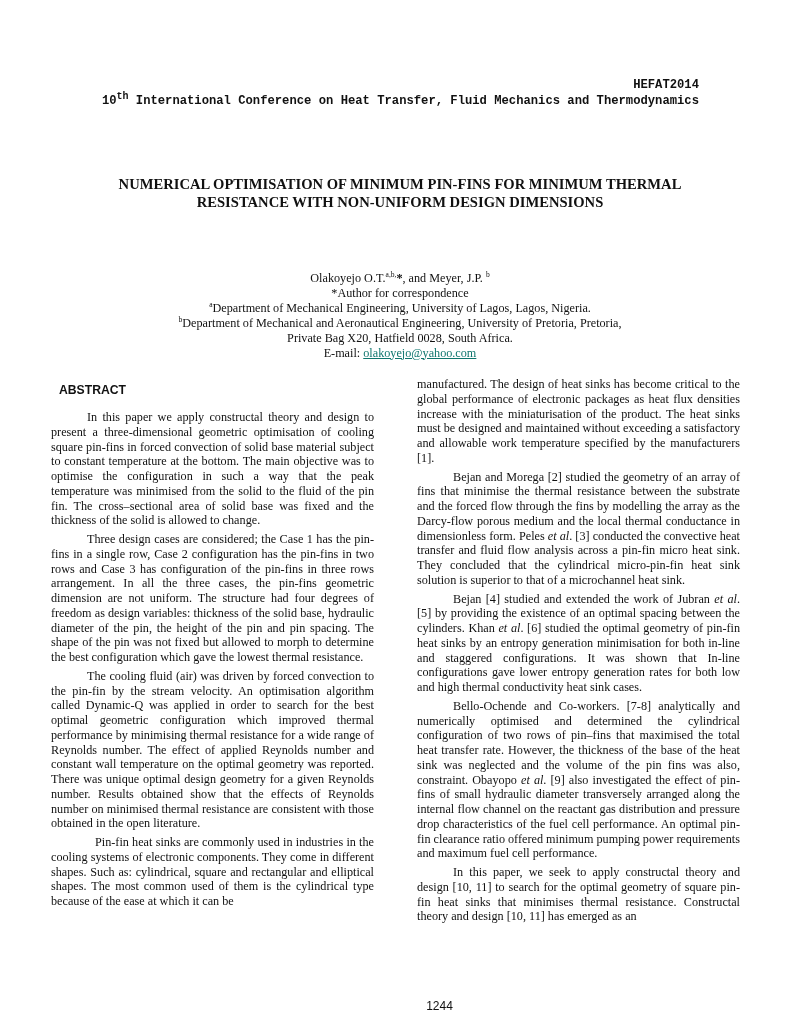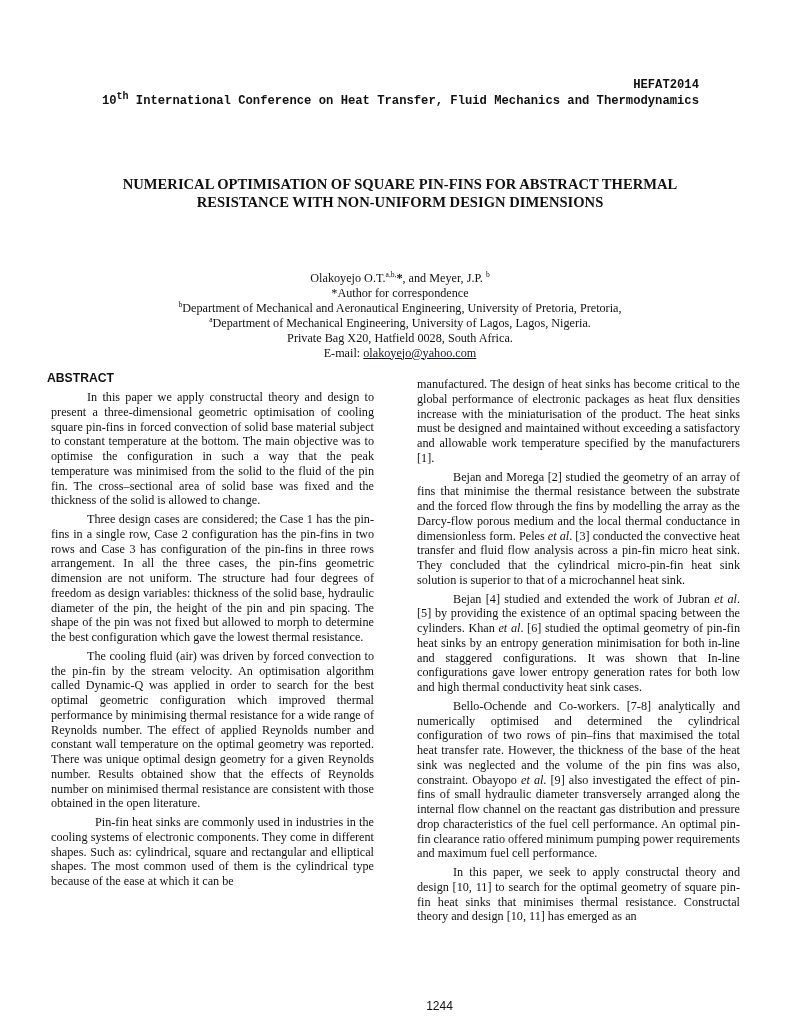--- a/index.html
+++ b/index.html
@@ -6,53 +6,53 @@
   body { width: 791px; height: 1024px; position: relative; overflow: hidden;
          font-family: "Liberation Serif", serif; color: #111; }
   .header { position: absolute; right: 92px; top: 78px; text-align: right;
             font-family: Liberation Mono, monospace; font-weight: bold; font-size: 12.2px; line-height: 15.5px; }
   .header sup { font-size: 10px; line-height: 0; }
   .title { position: absolute; left: 60px; width: 680px; top: 175px; text-align: center;
            font-weight: bold; font-size: 14.6px; line-height: 18px; }
   .authors { position: absolute; left: 60px; width: 680px; top: 247px; text-align: center;
              font-size: 12.2px; line-height: 14.9px; margin-top: 24px; }
   .authors sup { font-size: 7.5px; line-height: 0; }
-  .authors a { color: #0f172a; text-decoration: underline; }
+  .authors a { color: #0f766e; text-decoration: underline; }
   .col { position: absolute; top: 371px; width: 331px; font-size: 12.2px; line-height: 14.75px;
          text-align: justify; }
   .col.left { left: 47px; }
   .col.right { left: 413px; top: 373px; }
   .col p { margin: 4px; }
   .col p.ind { text-indent: 36px; }
   .col p.ind2 { text-indent: 44px; }
   .sec { font-family: "Liberation Sans", sans-serif; font-weight: bold; font-size: 12.2px;
-         margin: 0; line-height: 15px; }
+         margin: 12px; line-height: 15px; }
   .sec.intro { margin-top: 14px; margin-bottom: 6px; }
   .pagenum { position: absolute; top: 999px; left: 0; width: 791px; text-align: center;
              font-family: "Liberation Sans", sans-serif; font-size: 12px; padding-left: 44px; }
   em { font-style: italic; }
 </style>
 </head>
 <body>
 
 <div class="header">
   <div>HEFAT2014</div>
   <div><span>10</span><sup>th</sup><span> International Conference on Heat Transfer, Fluid Mechanics and Thermodynamics</span></div>
 </div>
 
 <div class="title">
-  <div>NUMERICAL OPTIMISATION OF SQUARE PIN-FINS FOR ABSTRACT THERMAL</div>
+  <div>NUMERICAL OPTIMISATION OF MINIMUM PIN-FINS FOR MINIMUM THERMAL</div>
   <div>RESISTANCE WITH NON-UNIFORM DESIGN DIMENSIONS</div>
 </div>
 
 <div class="authors">
   <div><span>Olakoyejo O.T.</span><sup>a,b,</sup><b>*</b><span>, and Meyer, J.P. </span><sup>b</sup></div>
   <div>*Author for correspondence</div>
+  <div><sup>a</sup><span>Department of Mechanical Engineering, University of Lagos, Lagos, Nigeria.</span></div>
   <div><sup>b</sup><span>Department of Mechanical and Aeronautical Engineering, University of Pretoria, Pretoria,</span></div>
-  <div><sup>a</sup><span>Department of Mechanical Engineering, University of Lagos, Lagos, Nigeria.</span></div>
   <div>Private Bag X20, Hatfield 0028, South Africa.</div>
   <div><span>E-mail: </span><a>olakoyejo@yahoo.com</a></div>
 </div>
 
 <div class="col left">
   <h2 class="sec">ABSTRACT</h2>
   <p class="ind">In this paper we apply constructal theory and design to present a three-dimensional geometric optimisation of cooling square pin-fins in forced convection of solid base material subject to constant temperature at the bottom. The main objective was to optimise the configuration in such a way that the peak temperature was minimised from the solid to the fluid of the pin fin. The cross–sectional area of solid base was fixed and the thickness of the solid is allowed to change.</p>
   <p class="ind">Three design cases are considered; the Case 1 has the pin-fins in a single row, Case 2 configuration has the pin-fins in two rows and Case 3 has configuration of the pin-fins in three rows arrangement. In all the three cases, the pin-fins geometric dimension are not uniform. The structure had four degrees of freedom as design variables: thickness of the solid base, hydraulic diameter of the pin, the height of the pin and pin spacing. The shape of the pin was not fixed but allowed to morph to determine the best configuration which gave the lowest thermal resistance.</p>
   <p class="ind">The cooling fluid (air) was driven by forced convection to the pin-fin by the stream velocity. An optimisation algorithm called Dynamic-Q was applied in order to search for the best optimal geometric configuration which improved thermal performance by minimising thermal resistance for a wide range of Reynolds number. The effect of applied Reynolds number and constant wall temperature on the optimal geometry was reported. There was unique optimal design geometry for a given Reynolds number. Results obtained show that the effects of Reynolds number on minimised thermal resistance are consistent with those obtained in the open literature.</p>
   <p class="ind2">Pin-fin heat sinks are commonly used in industries in the cooling systems of electronic components. They come in different shapes. Such as: cylindrical, square and rectangular and elliptical shapes. The most common used of them is the cylindrical type because of the ease at which it can be</p>

